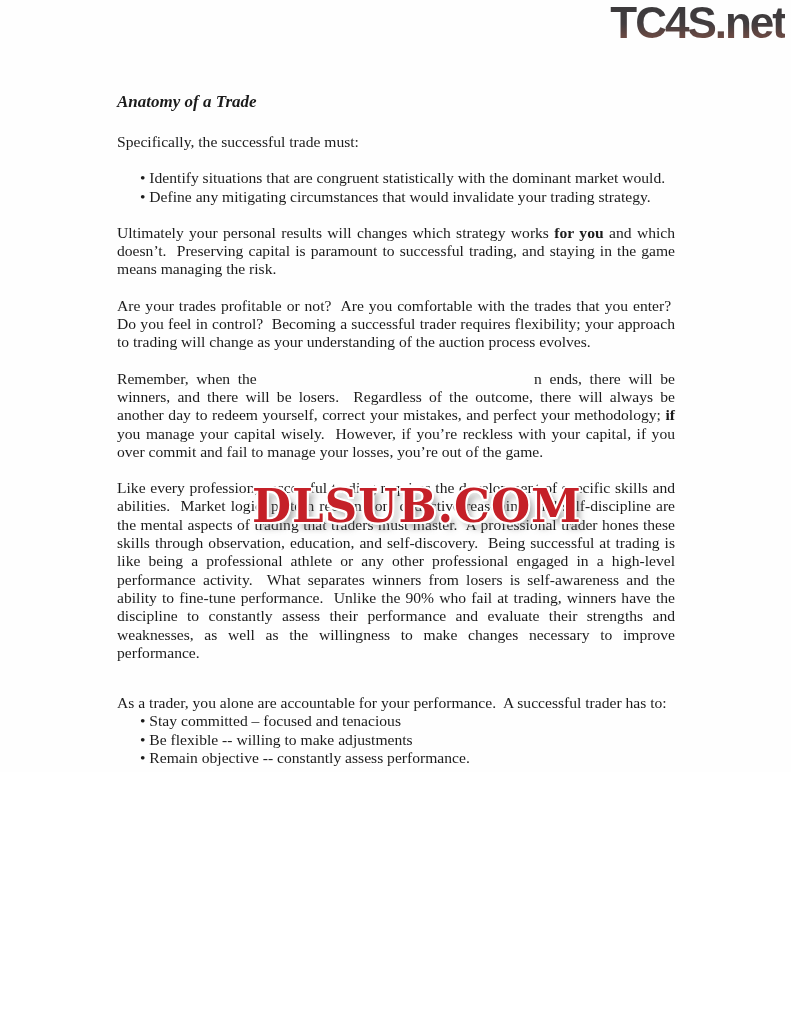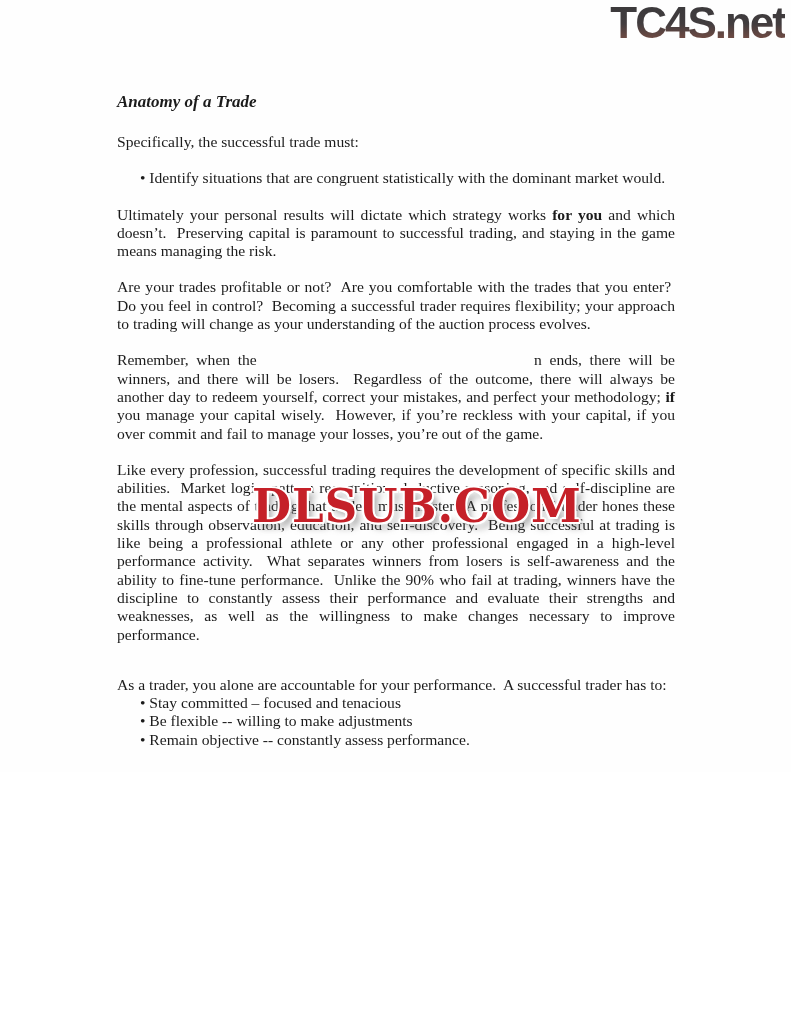--- a/index.html
+++ b/index.html
@@ -81,23 +81,24 @@
 
   <div class="content">
 
     <h1 class="title">Anatomy of a Trade</h1>
 
 
     <p>Specifically, the successful trade must:</p>
 
     <ul class="bullets">
         <li data-marker="•">Identify situations that are congruent statistically with the dominant market would.</li>
+        <li data-marker="•">Define any mitigating circumstances that would invalidate your trading strategy.</li>
       </ul>
 
-    <p><span>Ultimately your personal results will dictate which strategy works </span><span class="bold">for you</span><span> and which doesn’t.&nbsp; Preserving capital is paramount to successful trading, and staying in the game means managing the risk.</span></p>
+    <p><span>Ultimately your personal results will changes which strategy works </span><span class="bold">for you</span><span> and which doesn’t.&nbsp; Preserving capital is paramount to successful trading, and staying in the game means managing the risk.</span></p>
 
 
     <p>Are your trades profitable or not?&nbsp; Are you comfortable with the trades that you enter?&nbsp; Do you feel in control?&nbsp; Becoming a successful trader requires flexibility; your approach to trading will change as your understanding of the auction process evolves.</p>
 
     <p><span>Remember, when the</span> <span class="wm-gap"></span> <span>n ends, there will be</span> <span><span>winners, and there will be losers.&nbsp; Regardless of the outcome, there will always be another day to redeem yourself, correct your mistakes, and perfect your methodology; </span><span class="bold">if</span><span> you manage your capital wisely.&nbsp; However, if you’re reckless with your capital, if you over commit and fail to manage your losses, you’re out of the game.</span></span></p>
 
     <p class="para-like">Like every profession, successful trading requires the development of specific skills and abilities.&nbsp; Market logic, pattern recognition, deductive reasoning, and self-discipline are the mental aspects of trading that traders must master.&nbsp; A professional trader hones these skills through observation, education, and self-discovery.&nbsp; Being successful at trading is like being a professional athlete or any other professional engaged in a high-level performance activity.&nbsp; What separates winners from losers is self-awareness and the ability to fine-tune performance.&nbsp; Unlike the 90% who fail at trading, winners have the discipline to constantly assess their performance and evaluate their strengths and weaknesses, as well as the willingness to make changes necessary to improve performance.</p>
 
     <p class="para-trader">As a trader, you alone are accountable for your performance.&nbsp; A successful trader has to:</p>
 

